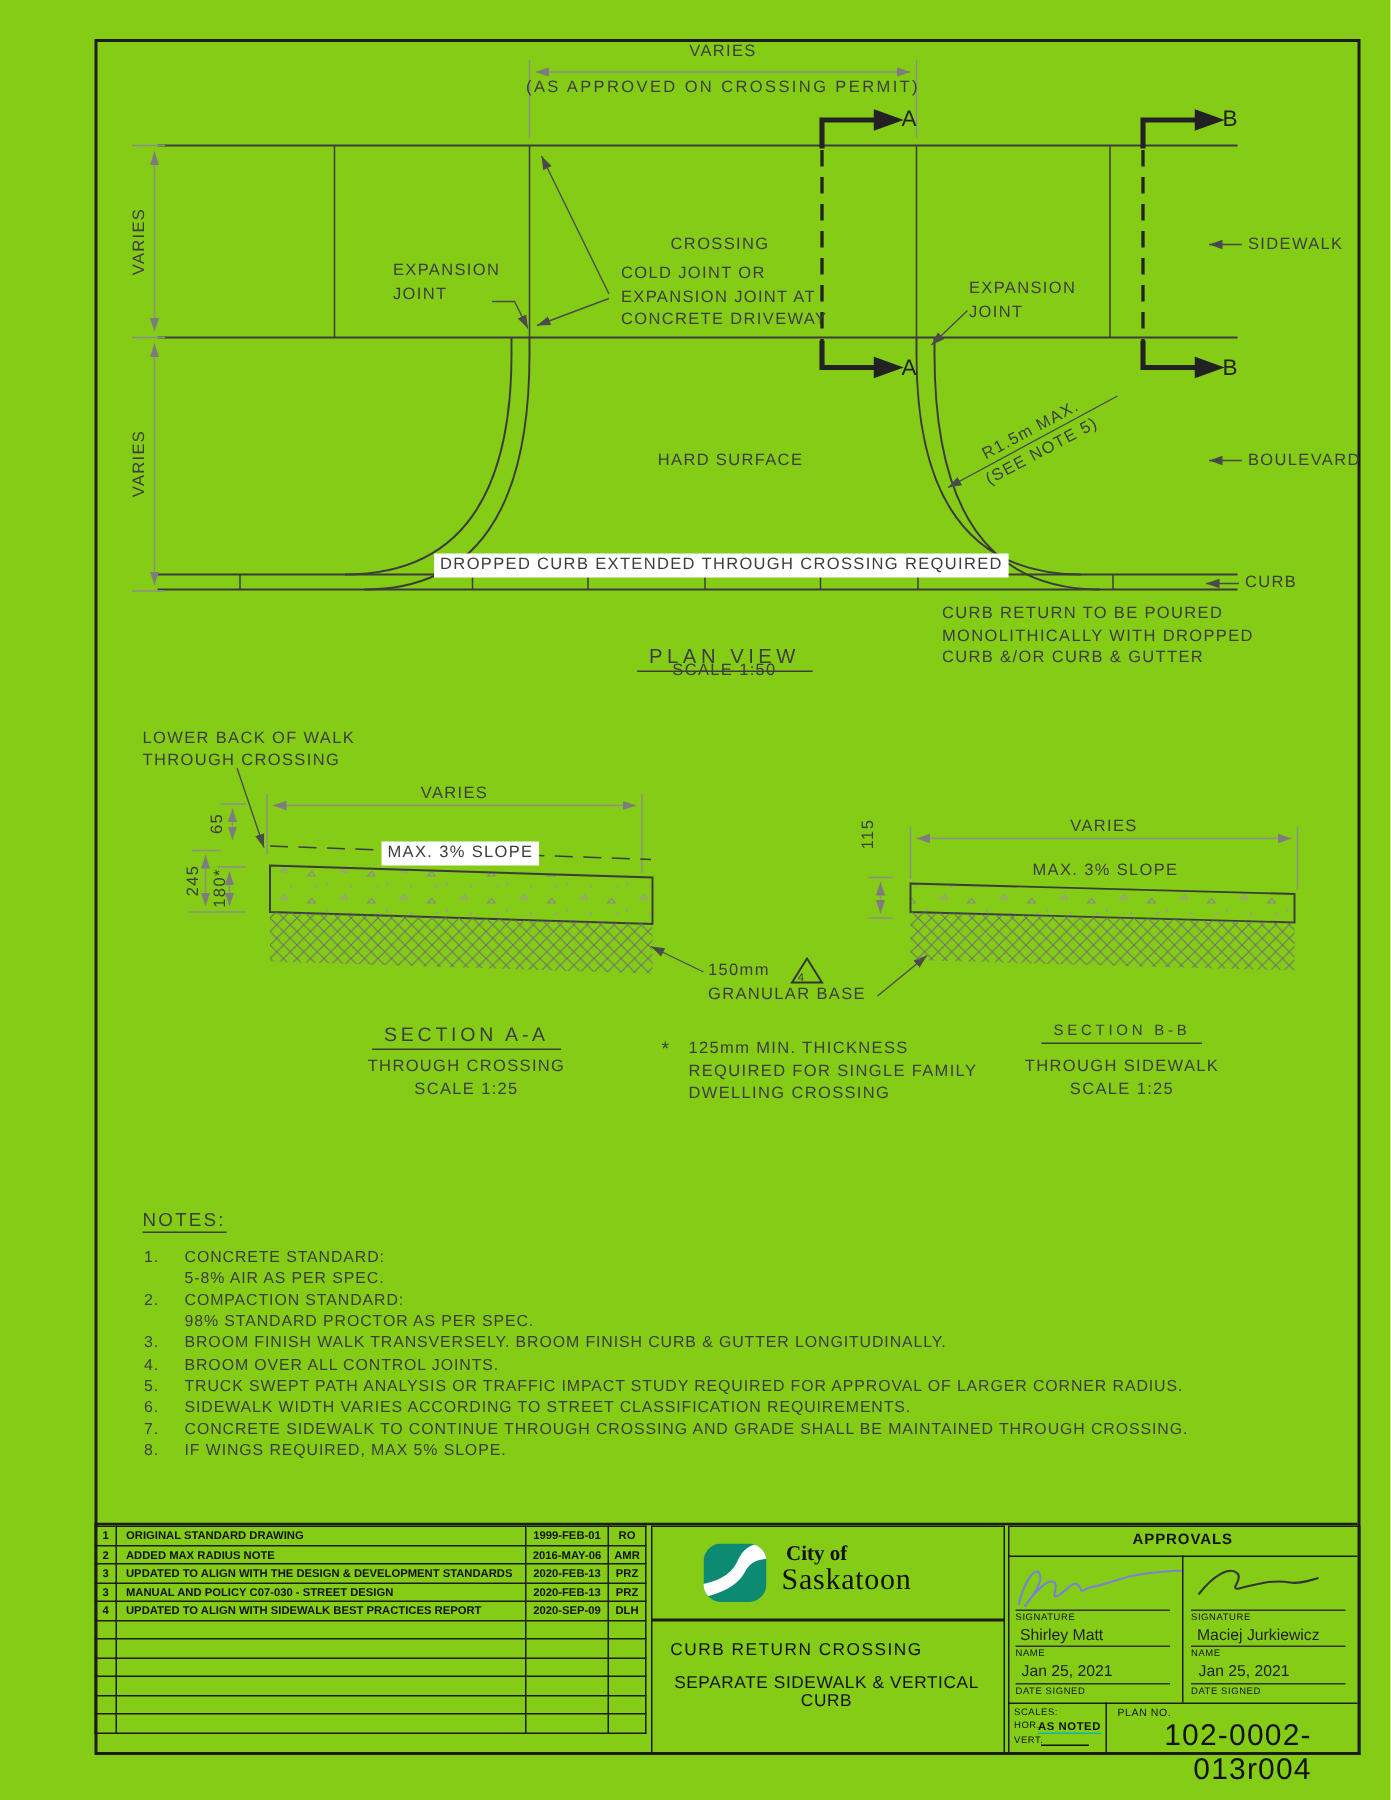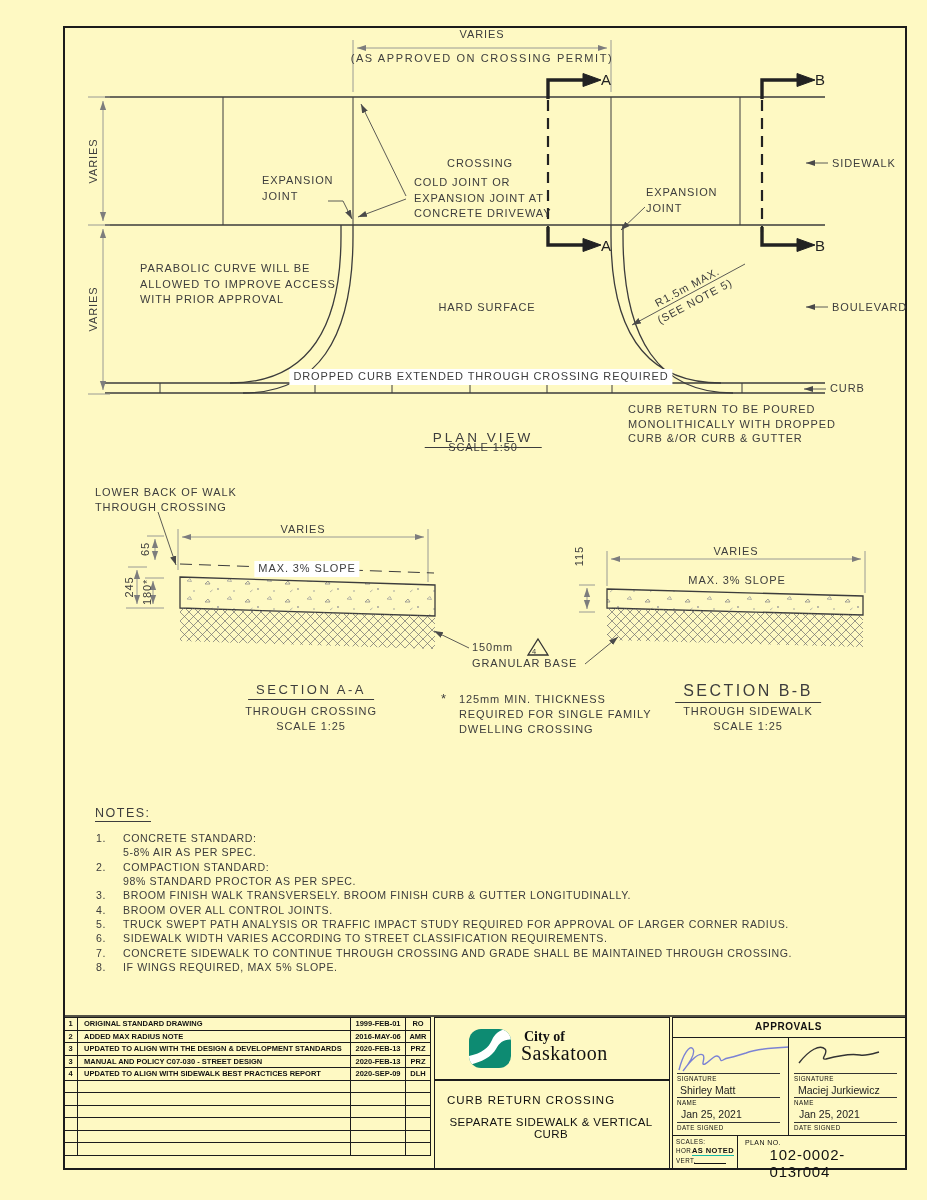--- a/index.html
+++ b/index.html
@@ -1,16 +1,16 @@
 <!DOCTYPE html>
 <html><head>
 <meta charset="utf-8">
 <style>
   html,body{margin:0;padding:0;background:#fff;}
-  #page{position:relative;width:927px;height:1200px;background:#fef9c3;overflow:hidden;
+  #page{position:relative;width:927px;height:1200px;background:#84cc16;overflow:hidden;
         font-family:"Liberation Sans",sans-serif;color:#3d3d3d;}
   #border-frame{position:absolute;left:63px;top:26px;width:840px;height:1140px;
         border:2px solid #1c1c1c;}
   svg.linework{position:absolute;left:0;top:0;}
   .lbl{position:absolute;font-size:11px;letter-spacing:0.9px;color:#3d3d3d;
        white-space:pre-line;line-height:15.5px;}
   .ctr{transform:translateX(-50%);text-align:center;}
   .rotccw{transform:translate(-50%,-50%) rotate(-90deg);white-space:nowrap;}
   .rot28{transform:translate(-50%,-50%) rotate(-28deg);text-align:center;line-height:16px;}
   .secletter{position:absolute;font-size:15px;letter-spacing:0;color:#222;transform:translateX(-50%);}
@@ -41,21 +41,21 @@
   .dtitle{position:absolute;width:234px;text-align:center;font-size:11.5px;letter-spacing:0.4px;
        color:#111;}
   
   .appr-label{position:absolute;font-size:6.3px;letter-spacing:0.4px;color:#111;}
   .appr-name{position:absolute;font-size:10.5px;color:#222;}
   .appr-rule{position:absolute;border-top:1.2px solid #333;}
   #appr-hd{position:absolute;left:672px;top:1017px;width:233px;height:20px;
        border-bottom:1.4px solid #1c1c1c;text-align:center;font-size:10px;font-weight:700;
        letter-spacing:0.6px;color:#111;line-height:20px;}
   .uline{border-bottom:1px solid #14b8a6;}
-  #planno{position:absolute;font-size:15px;letter-spacing:0.8px;color:#111;transform:translateX(-50%);}
+  #planno{position:absolute;font-size:20px;letter-spacing:0.8px;color:#111;transform:translateX(-50%);text-align:right;}
 </style>
 </head>
 <body>
 
 <div id="page">
   <div id="border-frame"></div>
 
   <svg class="linework" width="927" height="1200" viewBox="0 0 927 1200">
     <defs>
       <marker id="ad" markerWidth="10" markerHeight="8" refX="9" refY="4" orient="auto-start-reverse" markerUnits="userSpaceOnUse">
@@ -167,23 +167,20 @@
   <div class="lbl rotccw" style="left:94px;top:309px">VARIES</div>
   <div class="lbl" style="left:262px;top:173px">EXPANSION
 JOINT</div>
   <div class="lbl" style="left:414px;top:175px">COLD JOINT OR
 EXPANSION JOINT AT
 CONCRETE DRIVEWAY</div>
   <div class="lbl ctr" style="left:480px;top:156px">CROSSING</div>
   <div class="lbl" style="left:646px;top:185px">EXPANSION
 JOINT</div>
   <div class="lbl" style="left:832px;top:156px">SIDEWALK</div>
-  <div class="lbl" style="left:140px;top:261px">PARABOLIC CURVE WILL BE
-ALLOWED TO IMPROVE ACCESS
-WITH PRIOR APPROVAL</div>
   <div class="lbl ctr" style="left:487px;top:300px">HARD SURFACE</div>
   <div class="lbl rot28" style="left:691px;top:294px">R1.5m MAX.
 (SEE NOTE 5)</div>
   <div class="lbl" style="left:832px;top:300px">BOULEVARD</div>
   <div class="lbl ctr whitebg" style="left:481px;top:369px">DROPPED CURB EXTENDED THROUGH CROSSING REQUIRED</div>
   <div class="lbl" style="left:830px;top:381px">CURB</div>
   <div class="lbl" style="left:628px;top:402px;line-height:14.5px">CURB RETURN TO BE POURED
 MONOLITHICALLY WITH DROPPED
 CURB &amp;/OR CURB &amp; GUTTER</div>
   <div class="viewtitle" style="left:483px;top:430px">PLAN VIEW</div>
@@ -196,21 +193,21 @@
   <div class="lbl rotccw" style="left:130px;top:587px">245</div>
   <div class="lbl rotccw" style="left:148px;top:592px">180*</div>
   <div class="lbl ctr whitebg" style="left:307px;top:561px">MAX. 3% SLOPE</div>
   <div class="viewtitle" style="left:311px;top:682px;font-size:13px;letter-spacing:2.5px">SECTION A-A</div>
   <div class="lbl ctr" style="left:311px;top:704px">THROUGH CROSSING</div>
   <div class="lbl ctr" style="left:311px;top:719px">SCALE 1:25</div>
 
   <div class="lbl rotccw" style="left:580px;top:556px">115</div>
   <div class="lbl ctr" style="left:736px;top:544px">VARIES</div>
   <div class="lbl ctr" style="left:737px;top:573px">MAX. 3% SLOPE</div>
-  <div class="viewtitle" style="left:748px;top:682px;font-size:16px;letter-spacing:2.5px">SECTION B-B</div>
+  <div class="viewtitle" style="left:748px;top:682px;font-size:10px;letter-spacing:2.5px">SECTION B-B</div>
   <div class="lbl ctr" style="left:748px;top:704px">THROUGH SIDEWALK</div>
   <div class="lbl ctr" style="left:748px;top:719px">SCALE 1:25</div>
 
   <div class="lbl" style="left:472px;top:640px">150mm</div>
   <div class="lbl" style="left:534px;top:643.5px;font-size:7.5px;letter-spacing:0;transform:translateX(-50%)">4</div>
   <div class="lbl" style="left:472px;top:656px">GRANULAR BASE</div>
   <div class="lbl" style="left:441px;top:691px;font-size:13px">*</div>
   <div class="lbl" style="left:459px;top:692px;line-height:15px">125mm MIN. THICKNESS
 REQUIRED FOR SINGLE FAMILY
 DWELLING CROSSING</div>

